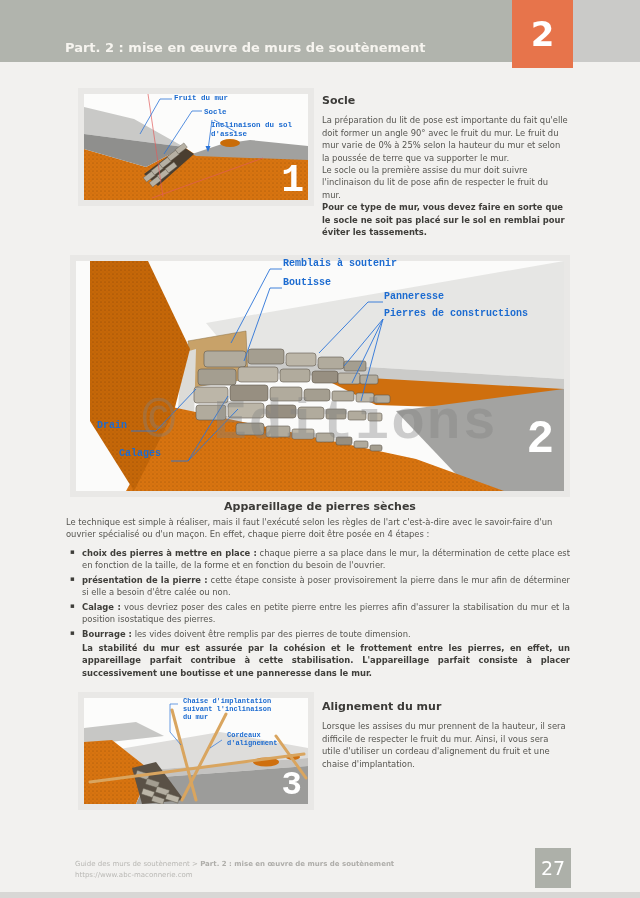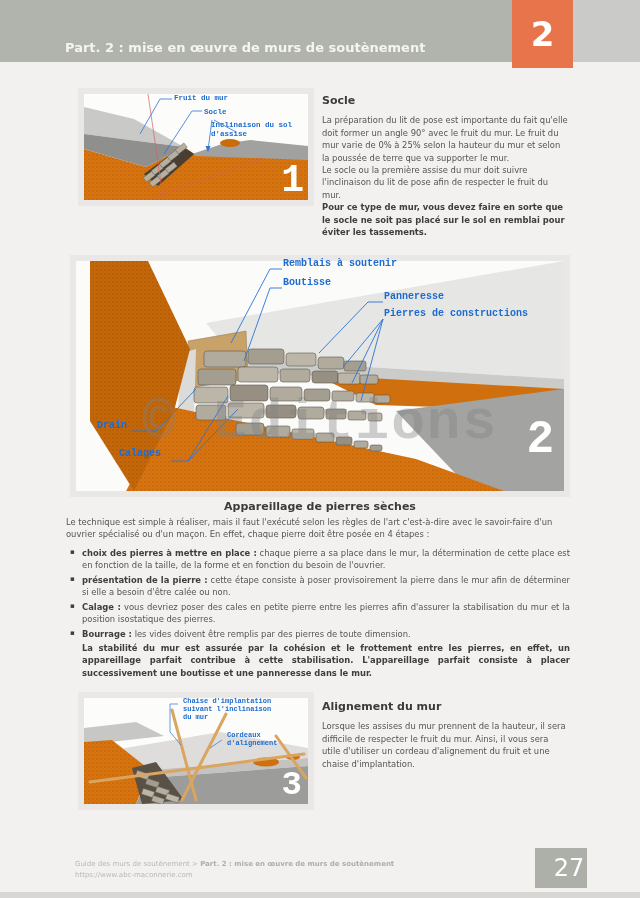--- a/index.html
+++ b/index.html
@@ -31,21 +31,21 @@
   .bold{font-weight:bold;color:#3f3e3a;}
   .center-head{position:absolute;left:70px;top:500px;width:500px;text-align:center;
         font-size:11px;font-weight:bold;color:#3c3b38;}
   .bullets{list-style:none;margin:6px 0 0 0;padding:0;}
   .bullets li{position:relative;padding-left:16px;margin-bottom:2px;text-align:justify;}
   .bullets li .marker{position:absolute;left:4px;top:0;color:#3f3e3a;font-size:7px;}
   .conclusion{margin-left:16px;text-align:justify;}
   
   .footer{position:absolute;left:75px;top:859px;font-size:7px;line-height:1.5;color:#b9b8b4;}
   .page-num-box{position:absolute;left:535px;top:848px;width:36px;height:40px;background:#adb0a9;
-        color:#ffffff;font-size:24px;display:flex;align-items:center;justify-content:center;padding-left:16px;}
+        color:#ffffff;font-size:19px;display:flex;align-items:center;justify-content:center;}
   .bottom-strip{position:absolute;left:0;bottom:0;width:640px;height:6px;background:#d8d7d5;}
 </style>
 </head>
 <body>
 
 <div class="page">
 
   <div class="banner">
     <div class="page-title">Part. 2 : mise en œuvre de murs de soutènement</div>
   </div>

